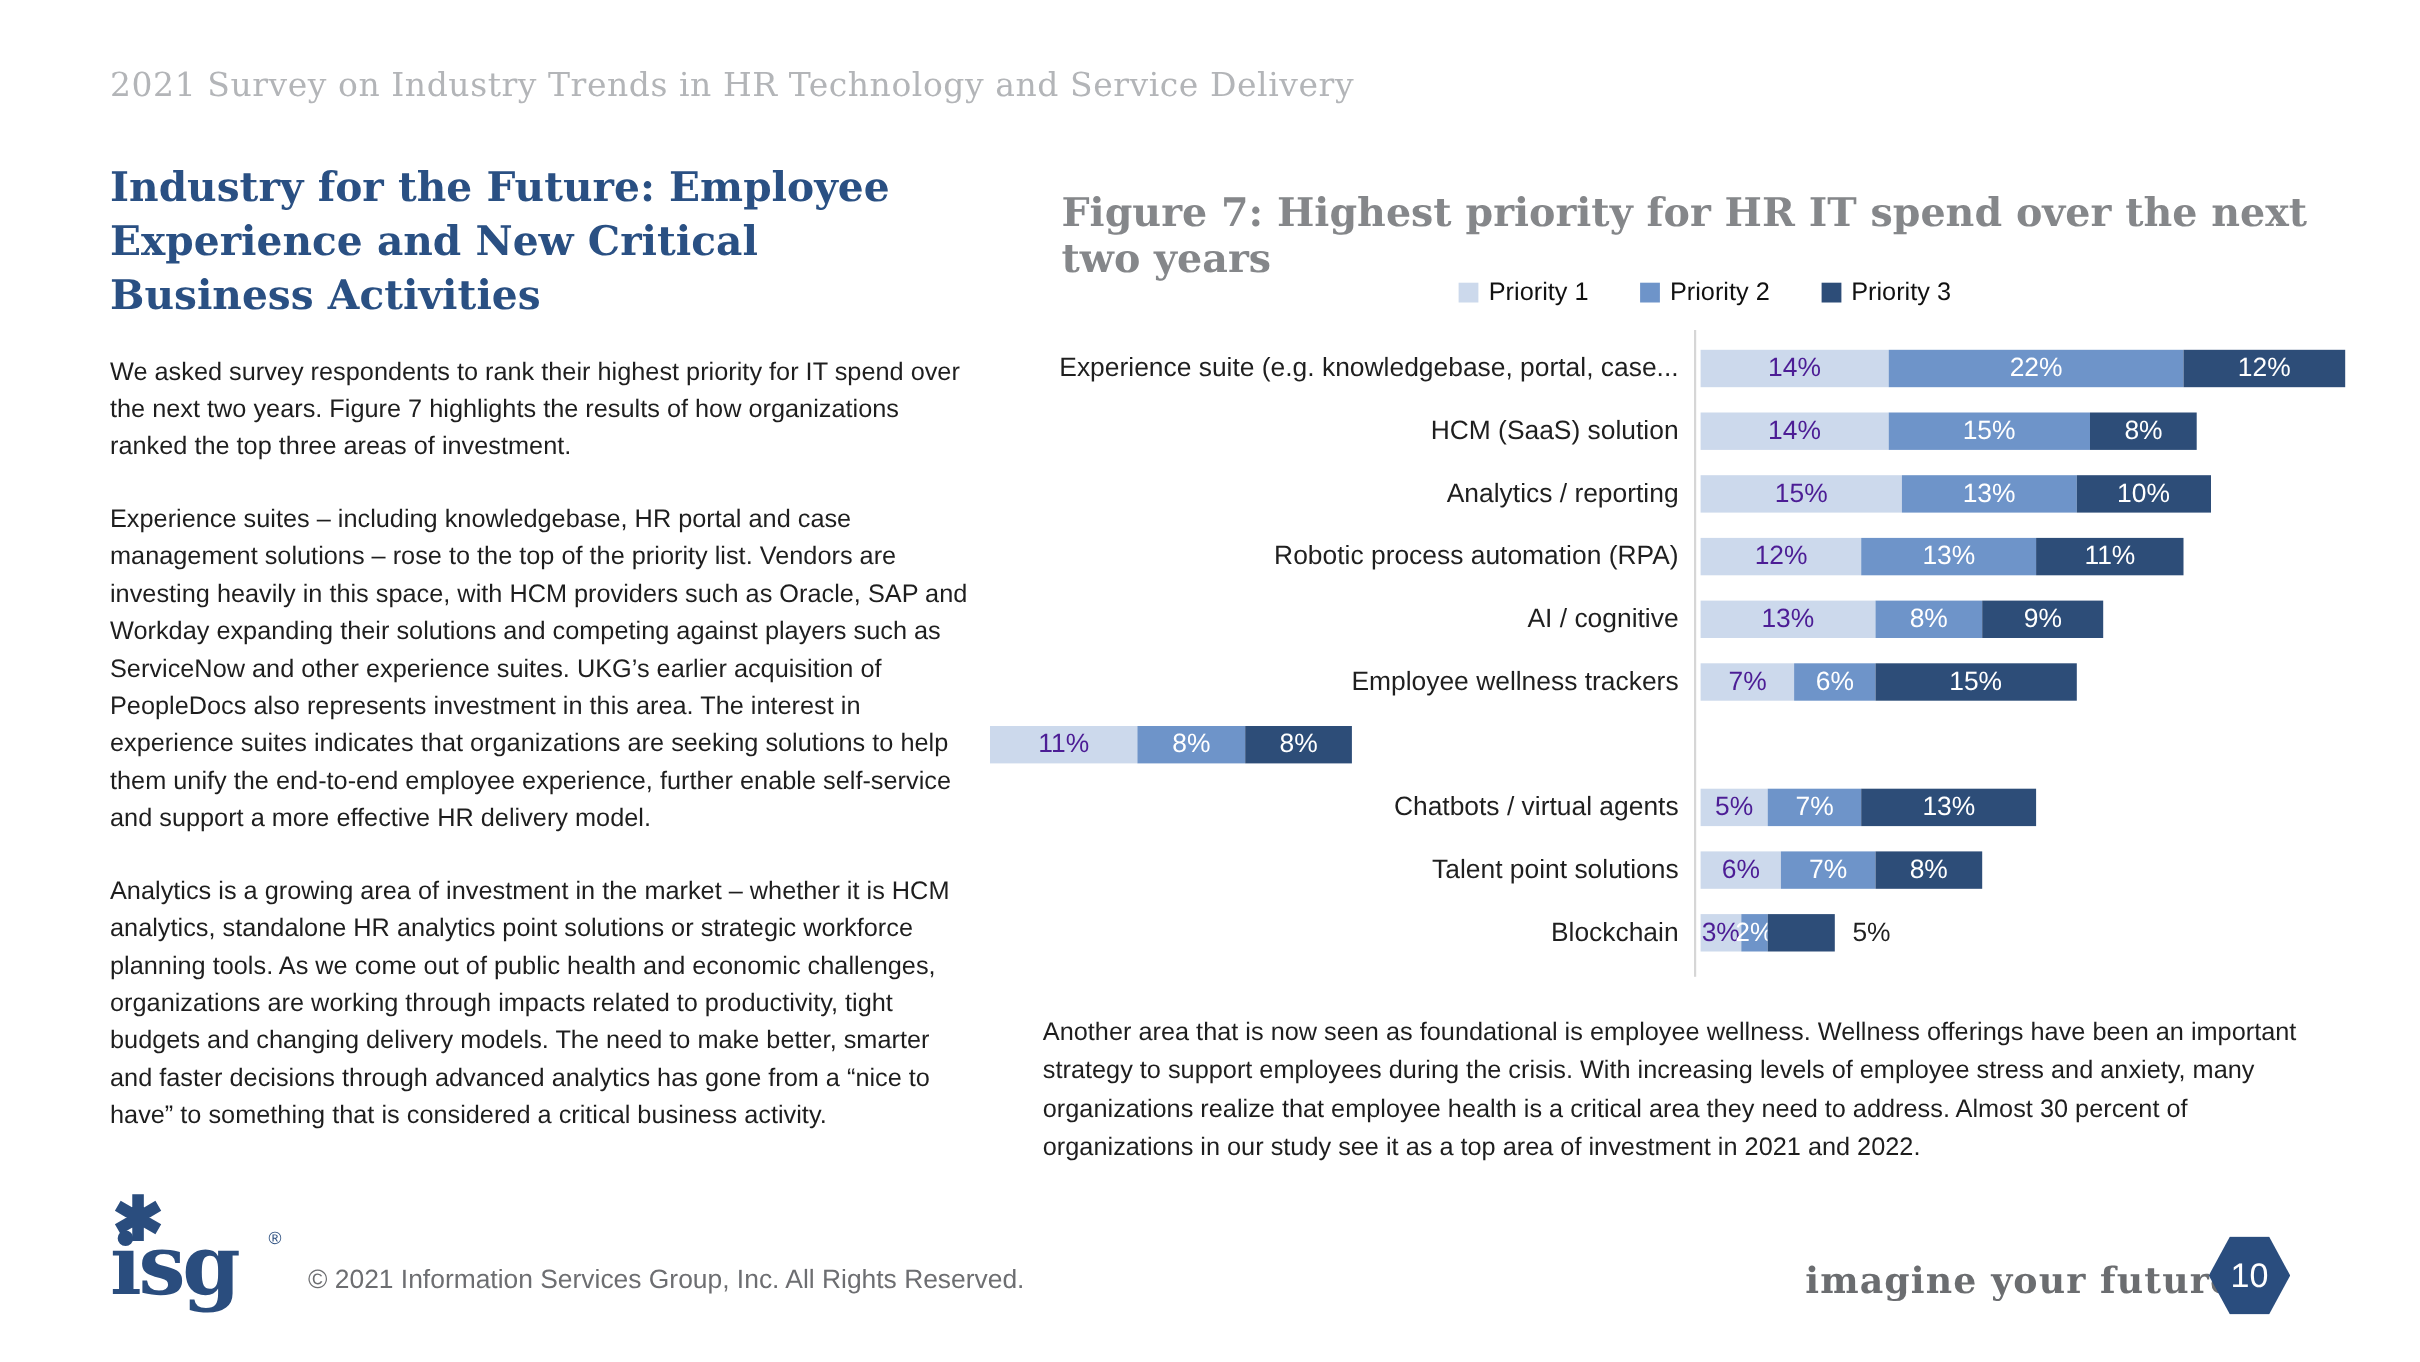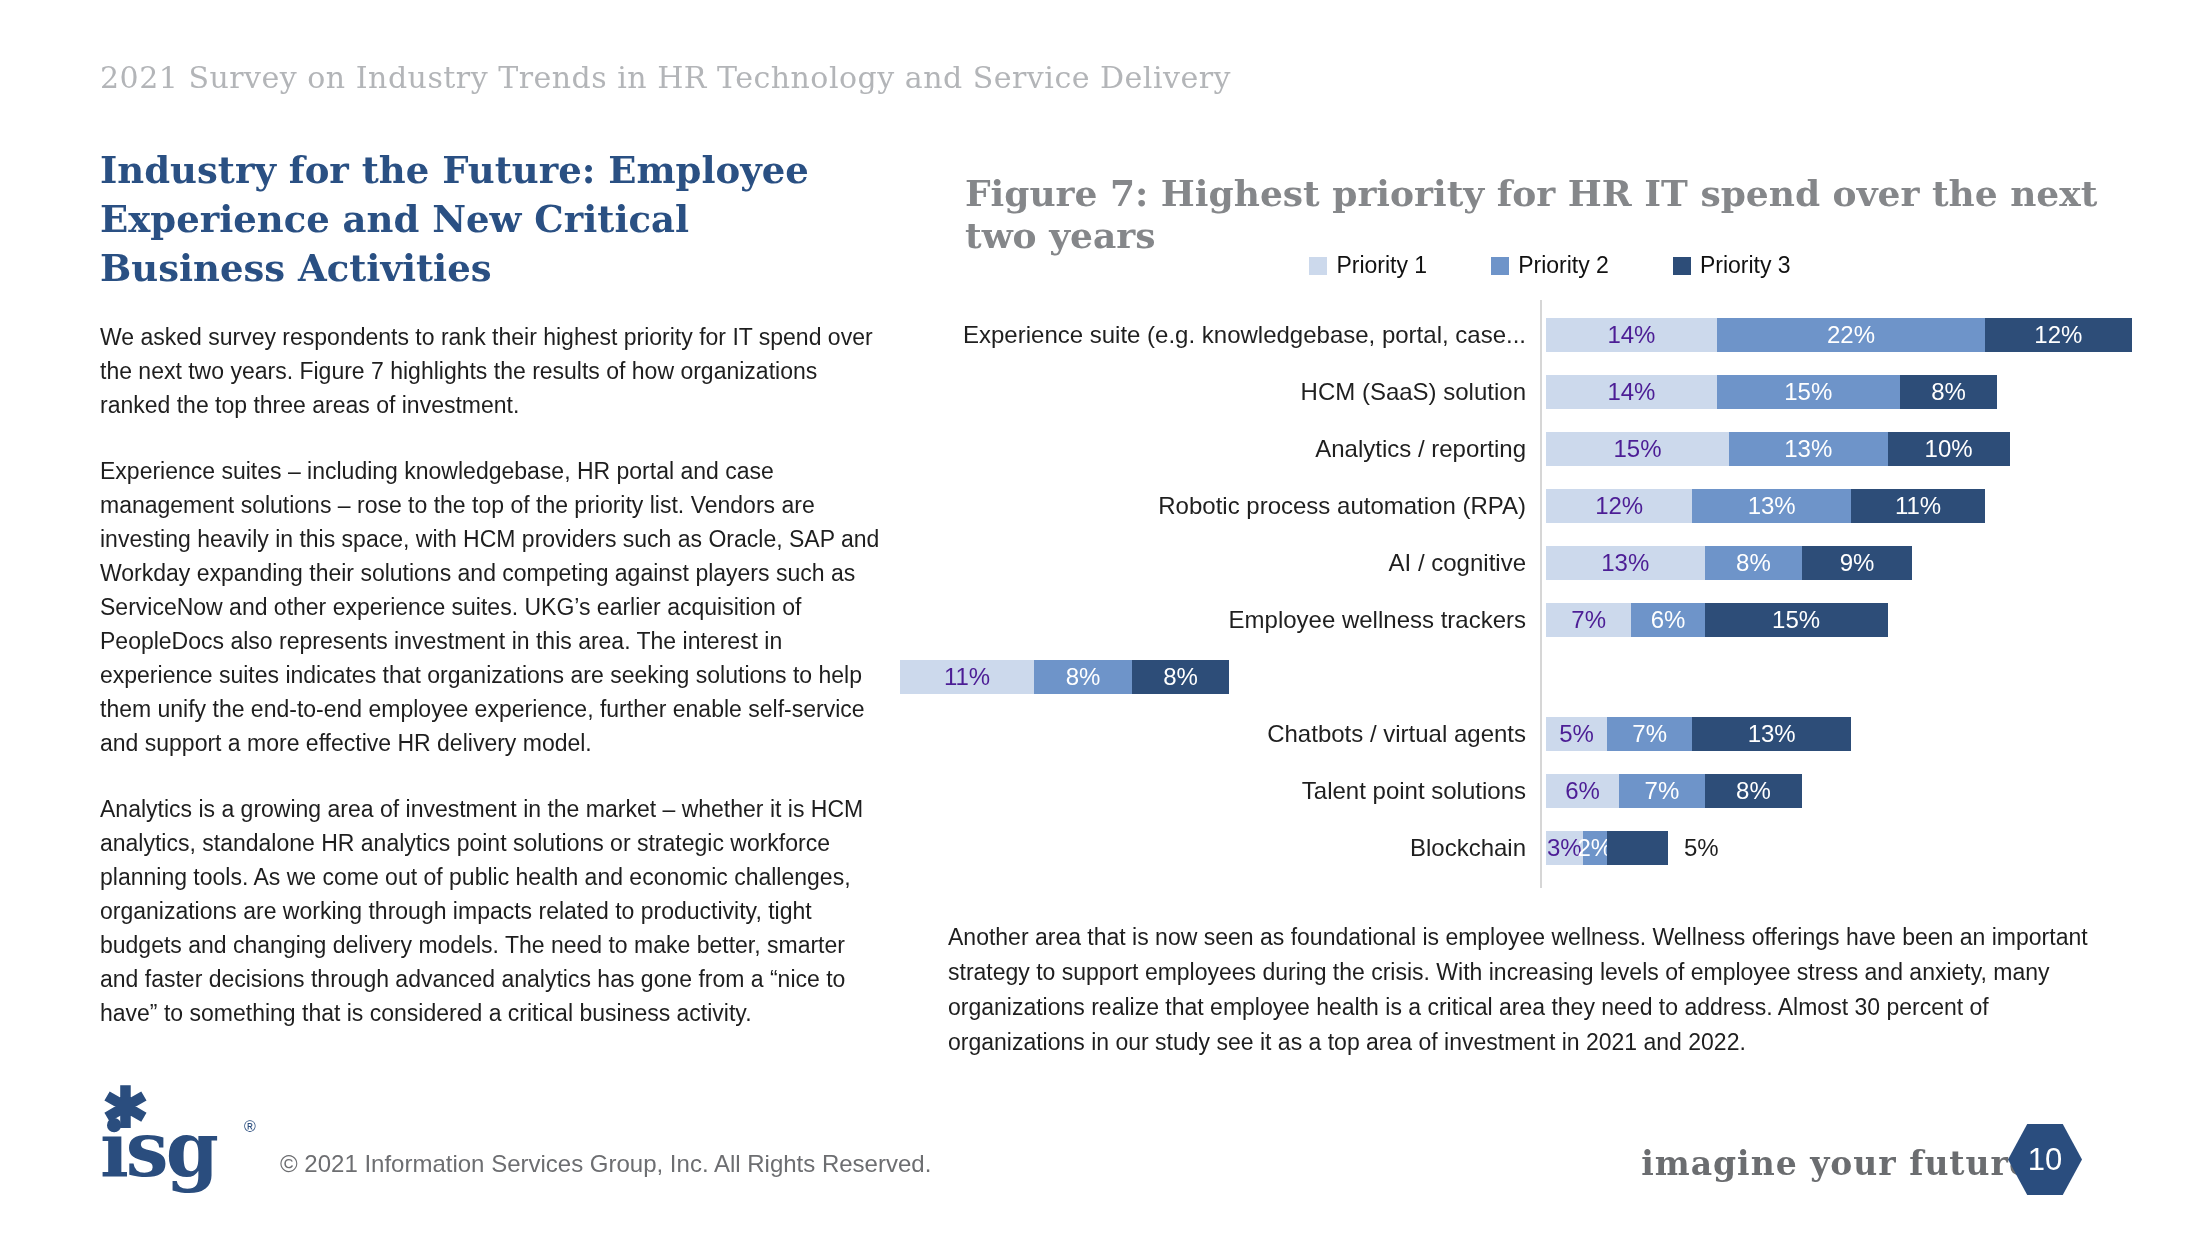--- a/index.html
+++ b/index.html
@@ -27,21 +27,21 @@
   }
   .article-body p{margin:0 0 32px 0;}
 
   
   .figure-title{
     position:absolute;left:965px;top:172px;width:1170px;text-align:left;
     font-family:"DejaVu Serif",serif;font-weight:bold;font-size:36px;color:#85878a;
   }
   .chart-legend{
     position:absolute;left:965px;top:252px;width:1170px;
-    display:flex;justify-content:center;gap:64px;
+    display:flex;justify-content:center;gap:47px;
     font-size:23px;color:#111111;
   }
   .legend-item{display:flex;align-items:center;gap:9px;}
   .legend-swatch{width:18px;height:18px;flex:none;}
 
   .chart{position:absolute;left:900px;top:306px;}
   .chart::before{ 
     content:"";position:absolute;left:640px;top:-6px;width:2px;height:588px;background:#d6d6d6;
   }
   .chart-row{display:flex;align-items:center;height:57px;}

